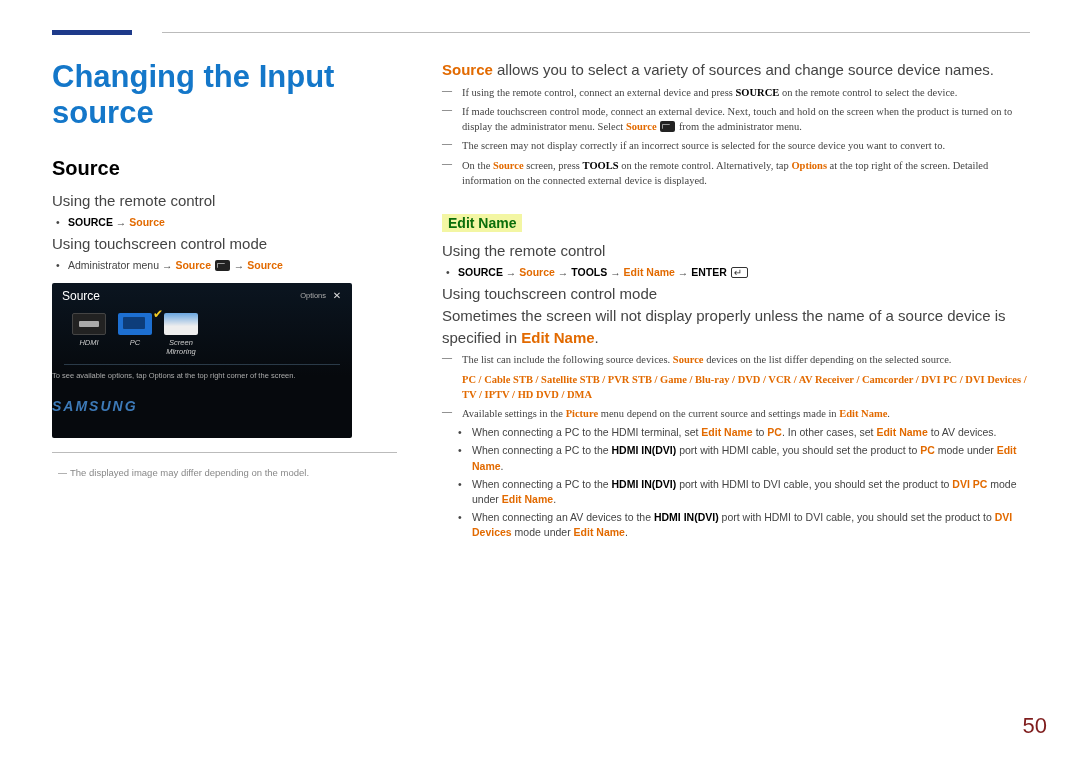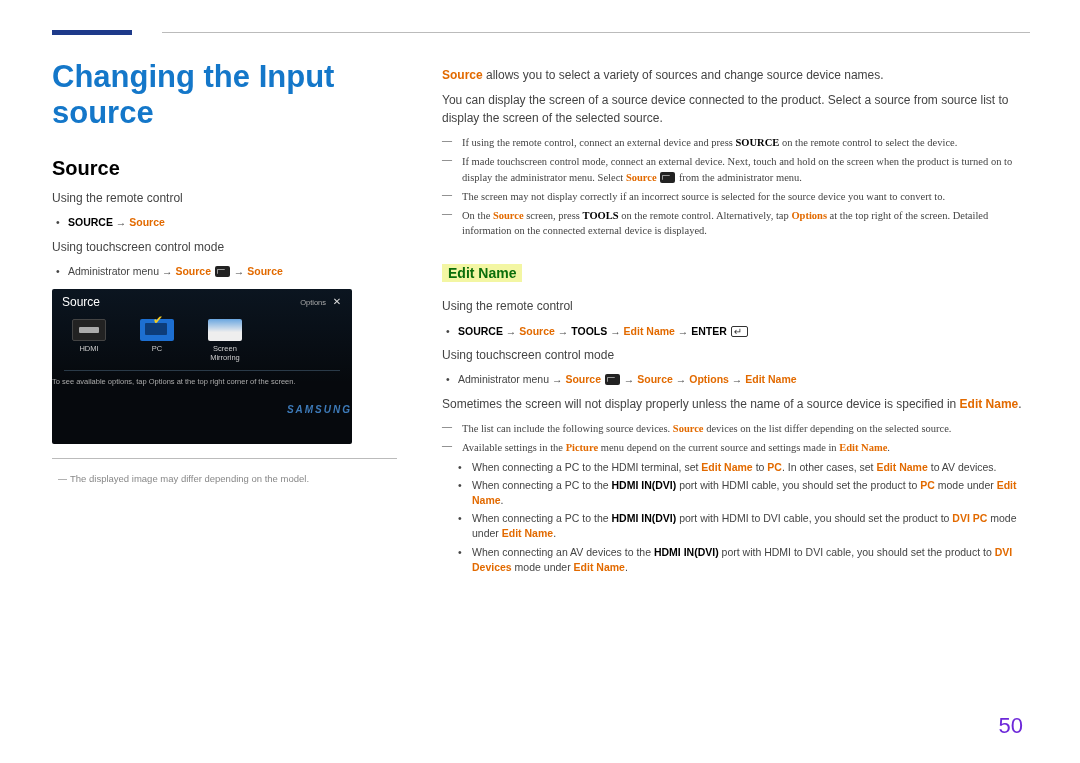--- a/index.html
+++ b/index.html
@@ -42,21 +42,21 @@
     margin-bottom: 26px;
   }
   h2.subtitle {
     color: #000;
     font-size: 20px;
     font-weight: 700;
     margin-bottom: 10px;
   }
   .kw-black { color: #000; font-weight: 700; }
   .kw-orange { color: #E26A00; font-weight: 700; }
-  .line-item { margin: 8px 0; line-height: 1.45; font-size: 12px; color:#444;}
+  .line-item { margin: 0 0; line-height: 1.45; font-size: 15px; color:#444;}
   ul.bullets { list-style: none; padding-left: 0; }
   ul.bullets > li { position: relative; padding-left: 16px; margin: 3px 0; line-height:1.45; font-size:10.5px; color:#444;}
   ul.bullets > li::before { content: "•"; position: absolute; left: 4px; color:#444;}
   ul.dashed { list-style: none; padding-left: 0; }
   ul.dashed > li { position: relative; padding-left: 20px; margin: 4px 0; line-height:1.45; font-size:10.5px; color:#444;font-family:Liberation Serif, serif;}
   ul.dashed > li::before { content: "―"; position: absolute; left: 0; top: -1px; font-size:10px; color:#333;}
   ul.sub-bullets { list-style: none; padding-left: 0; margin-top:2px;}
   ul.sub-bullets > li { position: relative; padding-left: 30px; margin: 3px 0; line-height:1.45; font-size:10.5px; color:#444;}
   ul.sub-bullets > li::before { content: "•"; position: absolute; left: 16px; }
   .arrow { color:#444; }
@@ -76,51 +76,51 @@
   .icon-enter-inline {
     display:inline-block; width:17px; height:11px; border:1px solid #333; border-radius:2px;
     vertical-align:-2px; position:relative; margin:0 1px;
   }
   .icon-enter-inline::after{
     content:"↵"; position:absolute; left:2px; top:-2px; font-size:10px; color:#333;
   }
   .hr-thin { border:none; border-top:1px solid #bbb; margin: 14px 0; }
   .footnote { color:#888; font-size:9.5px; margin-top:8px; padding-left:6px;}
   .footnote::before{ content:"―"; margin-right:3px; font-size:9px;}
-  .page-num { position:absolute; bottom:24px; right:57px; font-size:22px; color:#6d28d9;}
+  .page-num { position:absolute; bottom:24px; right:33px; font-size:22px; color:#7f1d1d;}
 
   h3.highlight-green {
     display:inline-block; font-size:14px; font-weight:700; color:#0B6E0B;
     background:#F3F6A3; padding:1px 6px; margin-top:22px; margin-bottom:8px;
   }
 
   
   .source-panel {
     width: 300px; height: 155px; background: linear-gradient(#0b1520 0%, #06090d 60%, #06090d 100%);
     border-radius: 2px; margin-top:10px; position: relative; overflow:hidden; color:#e0e0e0;
     font-family: Arial, sans-serif;
   }
   .sp-header { display:flex; align-items:center; justify-content:space-between; padding:6px 10px 4px 10px;}
   .sp-title { font-size:12px; color:#fff;}
   .sp-rbox { display:flex; align-items:center; gap:6px;}
   .sp-options { font-size:7.5px; color:#aaa;}
   .sp-close { width:10px;height:10px; color:#ddd; font-size:10px; line-height:9px; text-align:center;}
-  .sp-items { display:flex; gap:22px; padding:6px 14px 2px 14px;}
+  .sp-items { display:flex; padding:6px 14px 2px 14px;font-style:italic;}
   .sp-item { width:46px; text-align:center;}
   .sp-icon { width:34px; height:22px; margin:0 auto 3px; background:#fff; border-radius:2px; position:relative;}
   .sp-icon.hdmi { background:#222; border:1px solid #444;}
   .sp-icon.hdmi::after{content:""; position:absolute; left:6px; top:7px; width:20px; height:6px; background:#aaa; border-radius:1px;}
   .sp-icon.pc { background:#1d6fd1;}
   .sp-icon.pc::after{content:""; position:absolute; left:5px; top:4px; width:22px; height:12px; background:#0d3d7a; border-radius:1px;}
   .sp-icon.sm { background:linear-gradient(#6aa6e0,#eee 60%);}
   .sp-label { font-size:7.5px; color:#ccc;}
   .sp-check { position:absolute; top:24px; left:101px; color:#f5cc22; font-size:12px; z-index:2;}
   .sp-line { border:none; border-top:1px solid #2a3a48; margin:6px 12px 0 12px;}
   .sp-hint { text-align:left; font-size:7.5px; color:#aaa; margin-top:6px;}
-  .sp-logo { text-align:right; margin-top:18px; font-size:10px; letter-spacing:2px; color:#3d7ab8; font-weight:bold; font-style:italic;}
+  .sp-logo { text-align:left; margin-top:18px; font-size:14px; letter-spacing:2px; color:#3d7ab8; font-weight:bold; font-style:italic;}
 </style>
 </head>
 <body>
 
 <div class="top-rule">
   <div class="accent"></div>
   <div class="line"></div>
 </div>
 
 <div class="columns">
@@ -180,21 +180,20 @@
 
     <hr class="hr-thin">
     <div class="footnote">The displayed image may differ depending on the model.</div>
   </div>
 
   <div class="col-right">
 
     <div class="line-item">
       <span class="kw-orange">Source</span><span> allows you to select a variety of sources and change source device names.</span>
     </div>
-    <div class="line-item">You can display the screen of a source device connected to the product. Select a source from source list to display the screen of the selected source.</div>
 
     <ul class="dashed">
       <li>
         <span>If using the remote control, connect an external device and press </span><span class="kw-black">SOURCE</span><span> on the remote control to select the device.</span>
       </li>
       <li>
         <span>If made touchscreen control mode, connect an external device. Next, touch and hold on the screen when the product is turned on to display the administrator menu. Select </span><span class="kw-orange">Source</span>
         <span class="icon-source-inline"></span>
         <span> from the administrator menu.</span>
       </li>
@@ -216,42 +215,29 @@
         <span class="kw-black">TOOLS</span>
         <span class="arrow">→</span>
         <span class="kw-orange">Edit Name</span>
         <span class="arrow">→</span>
         <span class="kw-black">ENTER</span>
         <span class="icon-enter-inline"></span>
       </li>
     </ul>
 
     <div class="line-item">Using touchscreen control mode</div>
-    <ul class="bullets">
-      <li>
-        <span>Administrator menu</span>
-        <span class="arrow">→</span>
-        <span class="kw-orange">Source</span>
-        <span class="icon-source-inline"></span>
-        <span class="arrow">→</span>
-        <span class="kw-orange">Source</span>
-        <span class="arrow">→</span>
-        <span class="kw-orange">Options</span>
-        <span class="arrow">→</span>
-        <span class="kw-orange">Edit Name</span>
-      </li>
-    </ul>
 
     <div class="line-item">
       <span>Sometimes the screen will not display properly unless the name of a source device is specified in </span><span class="kw-orange">Edit Name</span><span>.</span>
     </div>
 
     <ul class="dashed">
       <li>
         <span>The list can include the following source devices. </span><span class="kw-orange">Source</span><span> devices on the list differ depending on the selected source.</span>
+        <div class="kw-orange" style="margin-top:4px; padding-left:0;">PC / Cable STB / Satellite STB / PVR STB / Game / Blu-ray / DVD / VCR / AV Receiver / Camcorder / DVI PC / DVI Devices / TV / IPTV / HD DVD / DMA</div>
       </li>
       <li>
         <span>Available settings in the </span><span class="kw-orange">Picture</span><span> menu depend on the current source and settings made in </span><span class="kw-orange">Edit Name</span><span>.</span>
       </li>
     </ul>
 
     <ul class="sub-bullets">
       <li>
         <span>When connecting a PC to the HDMI terminal, set </span><span class="kw-orange">Edit Name</span><span> to </span><span class="kw-orange">PC</span><span>. In other cases, set </span><span class="kw-orange">Edit Name</span><span> to AV devices.</span>
       </li>

